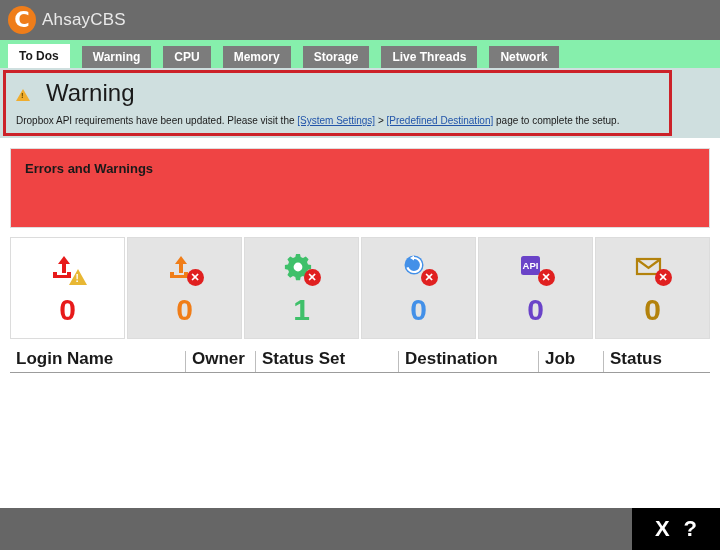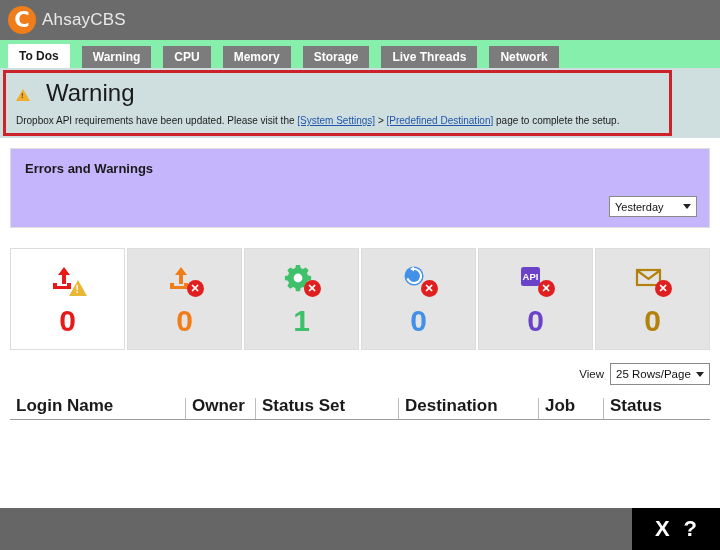--- a/index.html
+++ b/index.html
@@ -130,21 +130,21 @@
   }
 
   
   .content {
     background: #ffffff;
     padding: 0;
   }
   .panel {
     margin: 10px 10px 0 10px;
     border: 1px solid #dedede;
-    background: #c4b5fd;
+    background: #ef4444;
   }
   .panel-ew {
     height: 80px;
     position: relative;
     padding: 12px 14px;
   }
   .panel-heading {
     font-size: 13px;
     font-weight: bold;
     color: #1a1a1a;
@@ -180,21 +180,20 @@
   .tile {
     flex: 1 1 0;
     height: 102px;
     background: #e4e4e4;
     border: 1px solid #dcdcdc;
     display: flex;
     flex-direction: column;
     align-items: center;
     justify-content: center;
     cursor: pointer;
-    margin-top: 11px;
   }
   .tile.selected { background: #ffffff; }
   .tile-icon {
     height: 40px;
     display: flex;
     align-items: center;
     justify-content: center;
   }
   .tile-count {
     font-size: 30px;
@@ -329,24 +328,20 @@
         <span class="ttl">Warning</span>
       </div>
       <div class="banner-msg"><span>Dropbox API requirements have been updated. Please visit the </span><a>[System Settings]</a><span> &gt; </span><a>[Predefined Destination]</a><span> page to complete the setup.</span></div>
     </div>
   </div>
 
   <div class="content">
 
     <div class="panel panel-ew">
       <div class="panel-heading">Errors and Warnings</div>
-      <div class="period-select">
-        <span class="lbl">Yesterday</span>
-        <span class="caret"></span>
-      </div>
     </div>
 
     <div class="tiles">
 
       <div class="tile selected">
         <div class="tile-icon">
           <div class="ico">
             <svg width="30" height="30" viewBox="0 0 30 30" aria-hidden="true">
               <path d="M4 20 L4 26 L22 26 L22 20 L18 20 L18 23 L8 23 L8 20 Z" fill="#e71a1a"></path>
               <path d="M13 21 L13 12 L9 12 L15 4 L21 12 L17 12 L17 21 Z" fill="#e71a1a"></path>
@@ -419,27 +414,20 @@
             </svg>
             <span class="badge-x">✕</span>
           </div>
         </div>
         <div class="tile-count" style="color:#b3820c">0</div>
       </div>
 
     </div>
 
     <div class="table-area">
-      <div class="view-row">
-        <span class="view-label">View</span>
-        <div class="rows-select">
-          <span class="lbl">25 Rows/Page</span>
-          <span class="caret"></span>
-        </div>
-      </div>
       <div class="grid-head">
         <div class="gh" style="width:175px">Login Name</div>
         <div class="gh" style="width:70px">Owner</div>
         <div class="gh" style="width:143px">Status Set</div>
         <div class="gh" style="width:140px">Destination</div>
         <div class="gh" style="width:65px">Job</div>
         <div class="gh" style="width:98px">Status</div>
       </div>
     </div>
 

